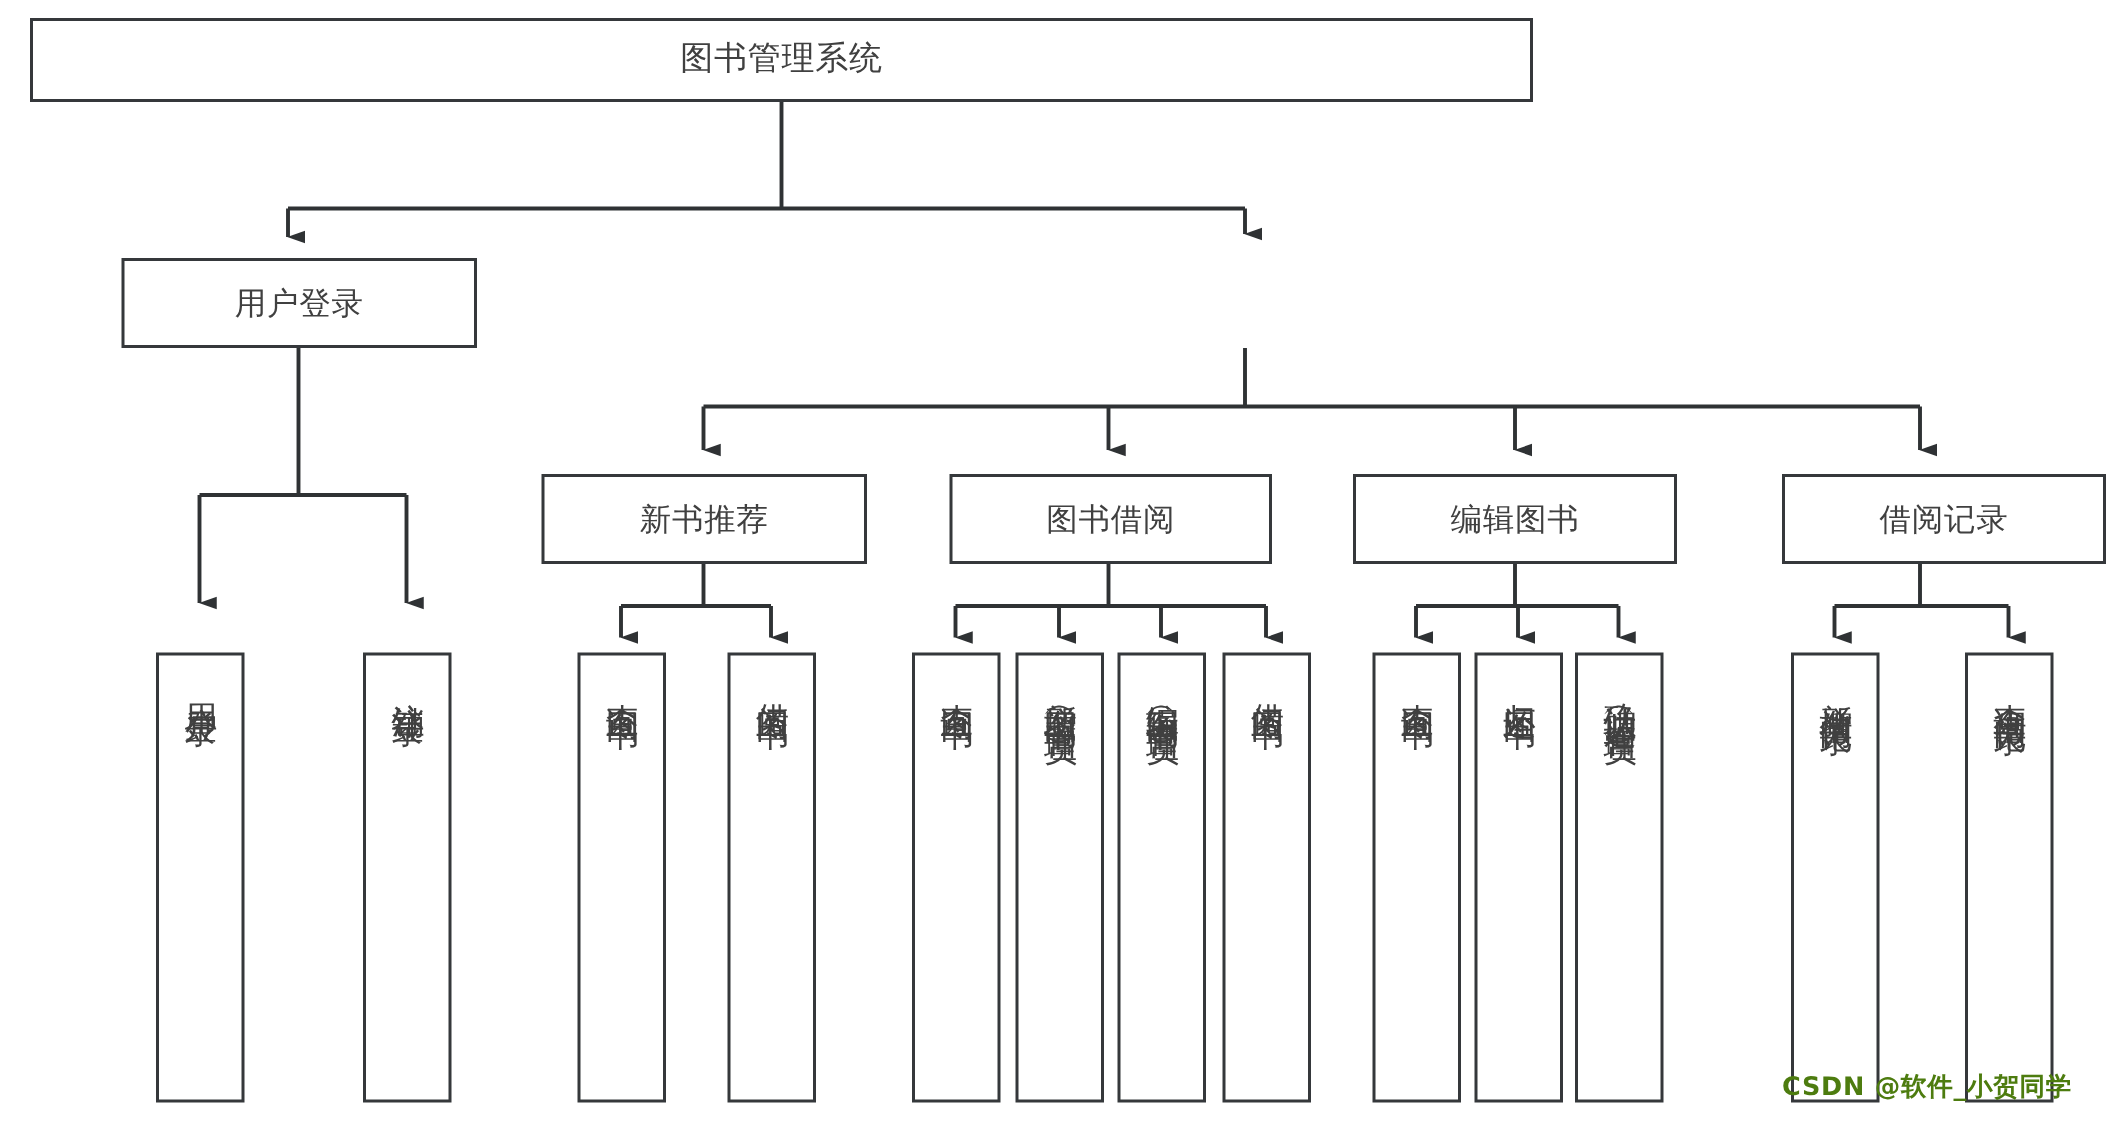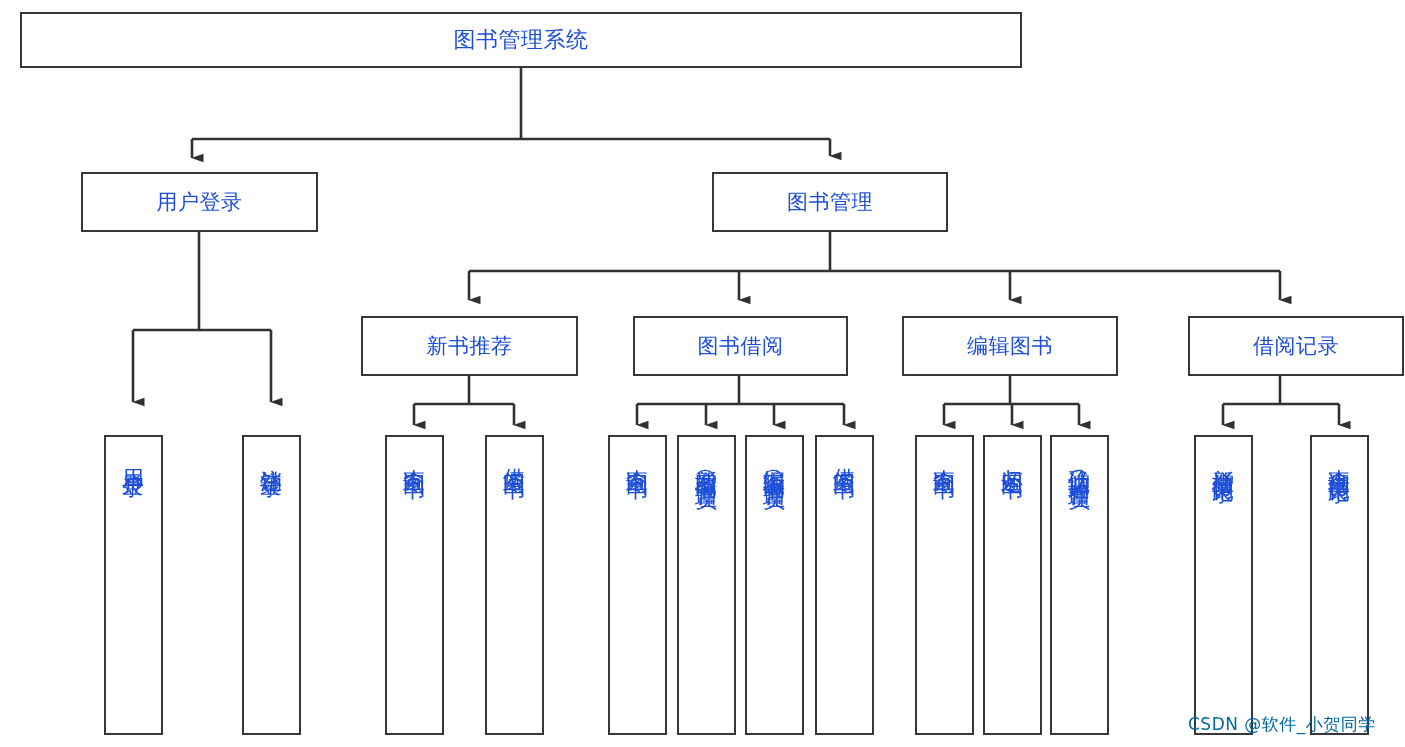--- a/index.html
+++ b/index.html
@@ -34,21 +34,21 @@
     align-items: center;
     justify-content: center;
     color: #3c3f42;
     z-index: 2;
   }
   .node .lbl {
     display: block;
     text-align: center;
     letter-spacing: 0.5px;
     line-height: 1.18;
-    color: #1d4ed8;
+    color: #404040;
   }
   .node.horizontal .lbl {
     font-size: 21px;
   }
   .node.root .lbl {
     font-size: 22px;
   }
   .node.leaf {
     align-items: flex-start;
     padding-top: 14px;
@@ -59,24 +59,25 @@
     font-size: 22px;
     letter-spacing: 3px;
     line-height: 1.05;
     white-space: nowrap;
   }
   .watermark {
     position: absolute;
     left: 1188px;
     top: 713px;
     font-size: 17px;
-    color: #0369a1;
+    color: #4d7c0f;
     letter-spacing: 0.5px;
     z-index: 5;
     white-space: nowrap;
+    font-weight: bold;
   }
 </style>
 </head>
 <body>
 
 <div id="canvas">
 
   <svg id="edges" viewBox="0 0 1405 747" xmlns="http://www.w3.org/2000/svg">
     <defs>
       <marker id="arw" viewBox="0 0 10 12" refX="5" refY="11.5" markerWidth="10" markerHeight="12" orient="auto-start-reverse" markerUnits="userSpaceOnUse">
@@ -127,23 +128,20 @@
     </g>
   </svg>
 
   <div class="node root" style="left:20px; top:12px; width:1002px; height:56px;">
     <span class="lbl">图书管理系统</span>
   </div>
 
   <div class="node horizontal" style="left:81px; top:172px; width:237px; height:60px;">
     <span class="lbl">用户登录</span>
   </div>
-  <div class="node horizontal" style="left:712px; top:172px; width:236px; height:60px;">
-    <span class="lbl">图书管理</span>
-  </div>
 
   <div class="node horizontal" style="left:633px; top:316px; width:215px; height:60px;">
     <span class="lbl">图书借阅</span>
   </div>
   <div class="node horizontal" style="left:361px; top:316px; width:217px; height:60px;">
     <span class="lbl">新书推荐</span>
   </div>
   <div class="node horizontal" style="left:902px; top:316px; width:216px; height:60px;">
     <span class="lbl">编辑图书</span>
   </div>

